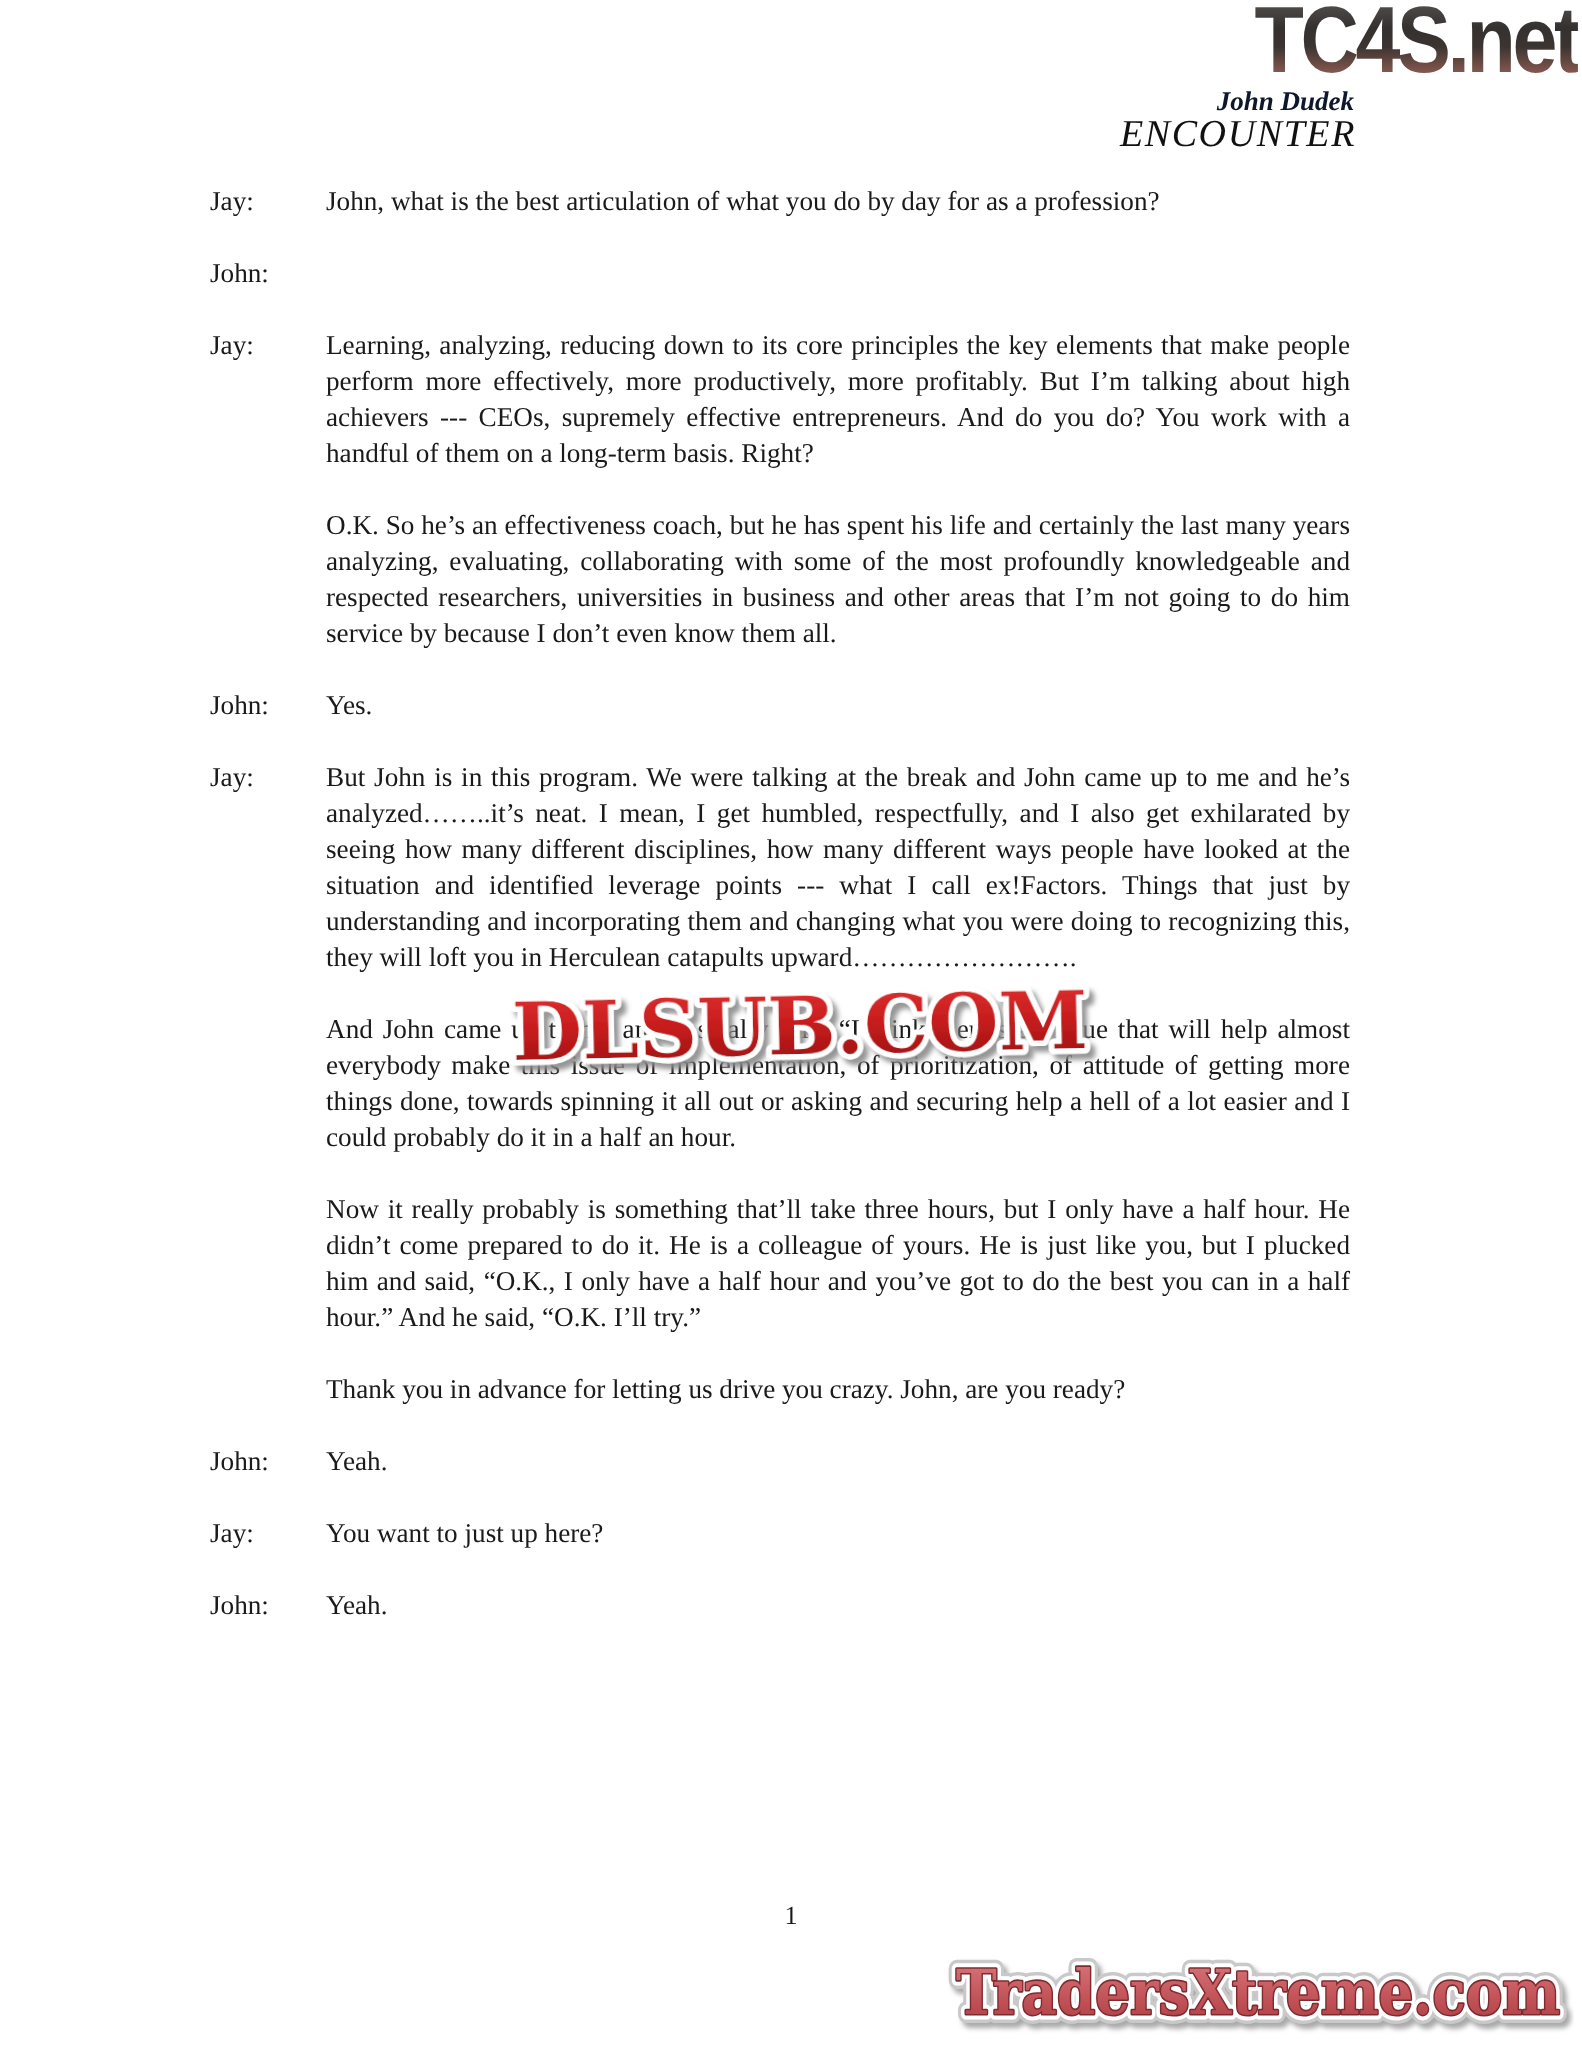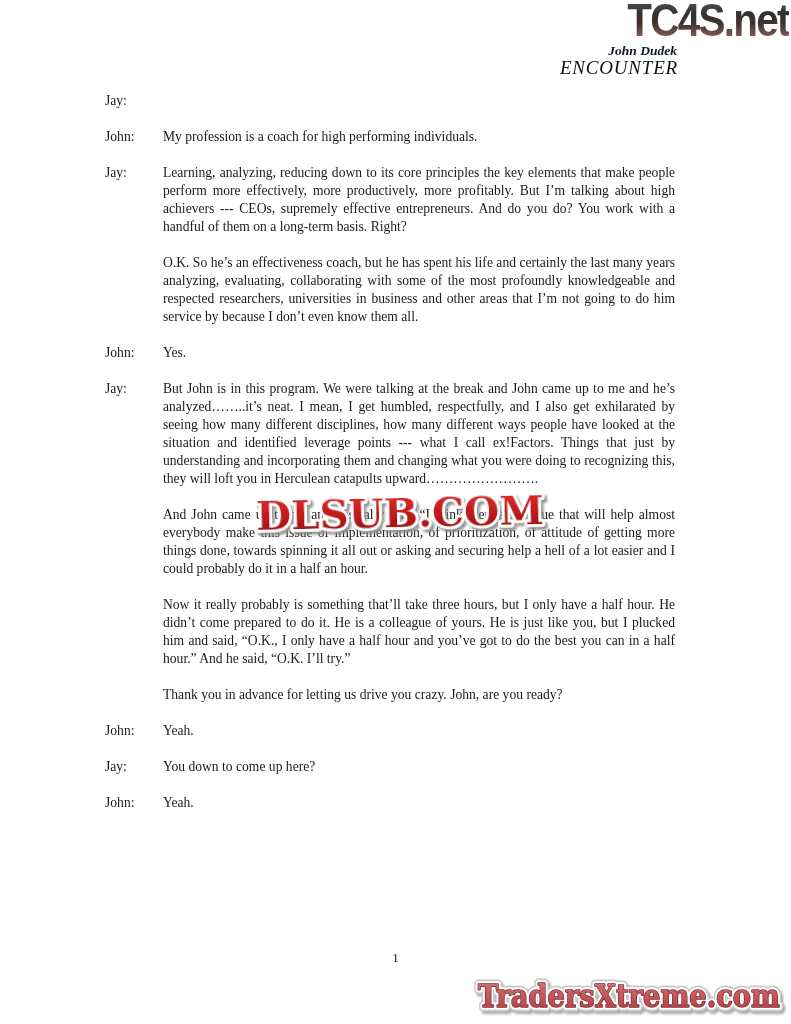--- a/index.html
+++ b/index.html
@@ -59,26 +59,26 @@
 
 <div class="page">
 
   <div class="tc4s">TC4S.net</div>
   <div class="byline">John Dudek</div>
   <div class="enc-title">ENCOUNTER</div>
 
   <div class="transcript">
       <div class="entry">
         <div class="speaker">Jay:</div>
+        <div class="paras">
+          <p>John, what is the best articulation of what you do by day for as a profession?</p>
+        </div>
       </div>
       <div class="entry">
         <div class="speaker">John:</div>
-        <div class="paras">
-          <p>My profession is a coach for high performing individuals.</p>
-        </div>
       </div>
       <div class="entry">
         <div class="speaker">Jay:</div>
         <div class="paras">
           <p>Learning, analyzing, reducing down to its core principles the key elements that make people perform more effectively, more productively, more profitably.  But I’m talking about high achievers --- CEOs, supremely effective entrepreneurs.  And do you do?  You work with a handful of them on a long-term basis.  Right?</p>
           <p>O.K.  So he’s an effectiveness coach, but he has spent his life and certainly the last many years analyzing, evaluating, collaborating with some of the most profoundly knowledgeable and respected researchers, universities in business and other areas that I’m not going to do him service by because I don’t even know them all.</p>
         </div>
       </div>
       <div class="entry">
         <div class="speaker">John:</div>
@@ -97,21 +97,21 @@
       </div>
       <div class="entry">
         <div class="speaker">John:</div>
         <div class="paras">
           <p>Yeah.</p>
         </div>
       </div>
       <div class="entry">
         <div class="speaker">Jay:</div>
         <div class="paras">
-          <p>You down to come up here?</p>
+          <p>You want to just up here?</p>
         </div>
       </div>
       <div class="entry">
         <div class="speaker">John:</div>
         <div class="paras">
           <p>Yeah.</p>
         </div>
       </div>
     </div>
 

